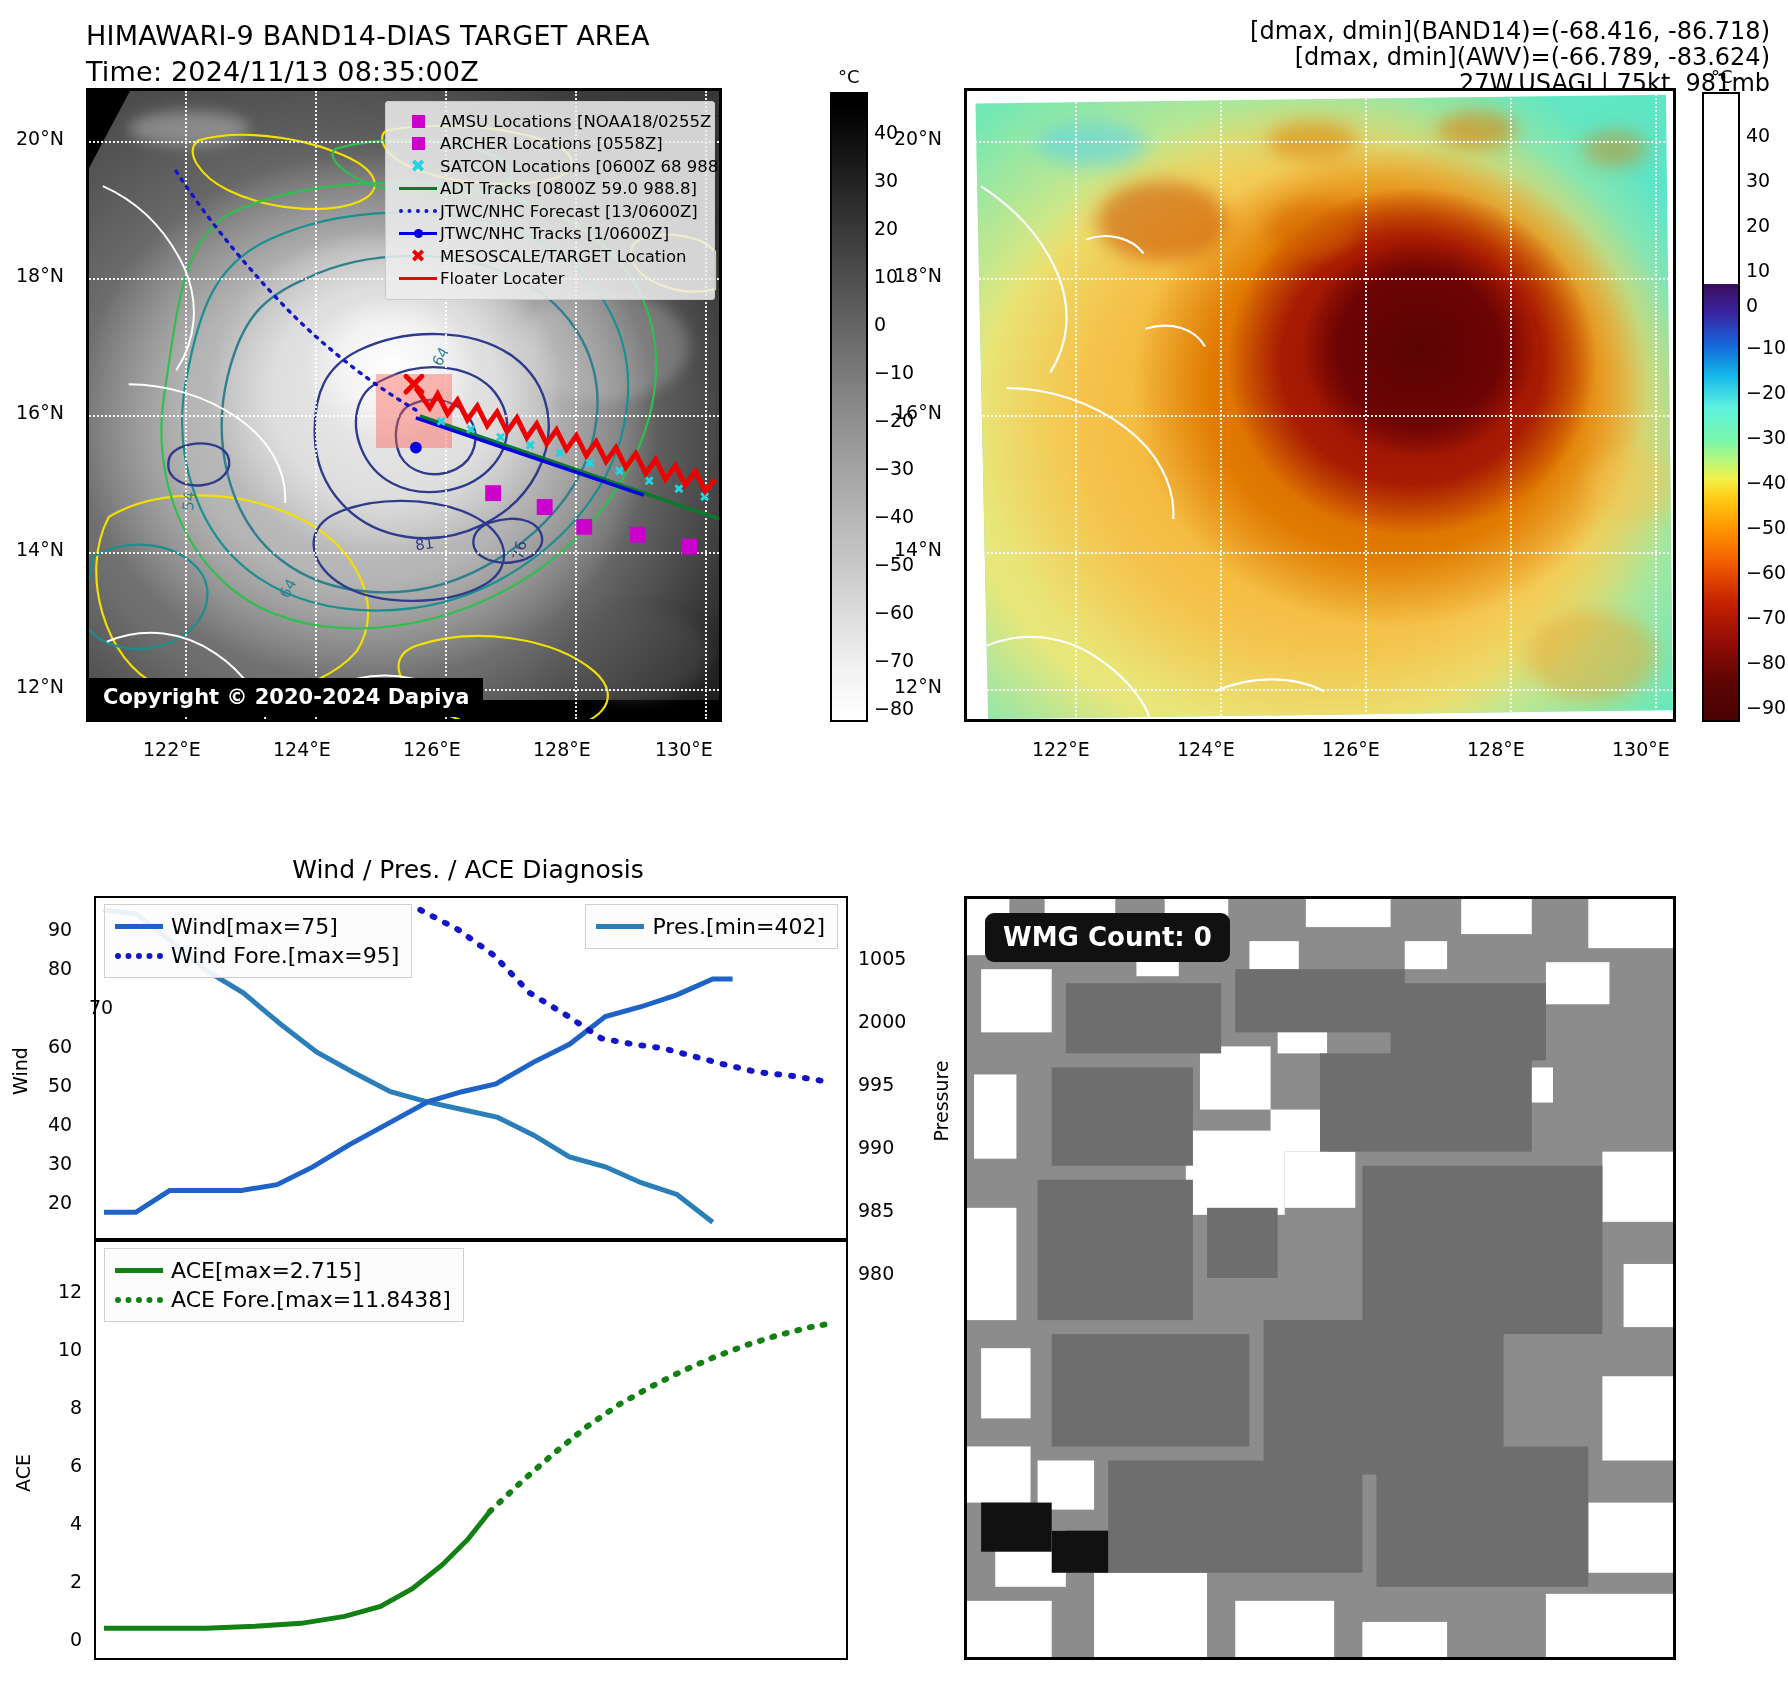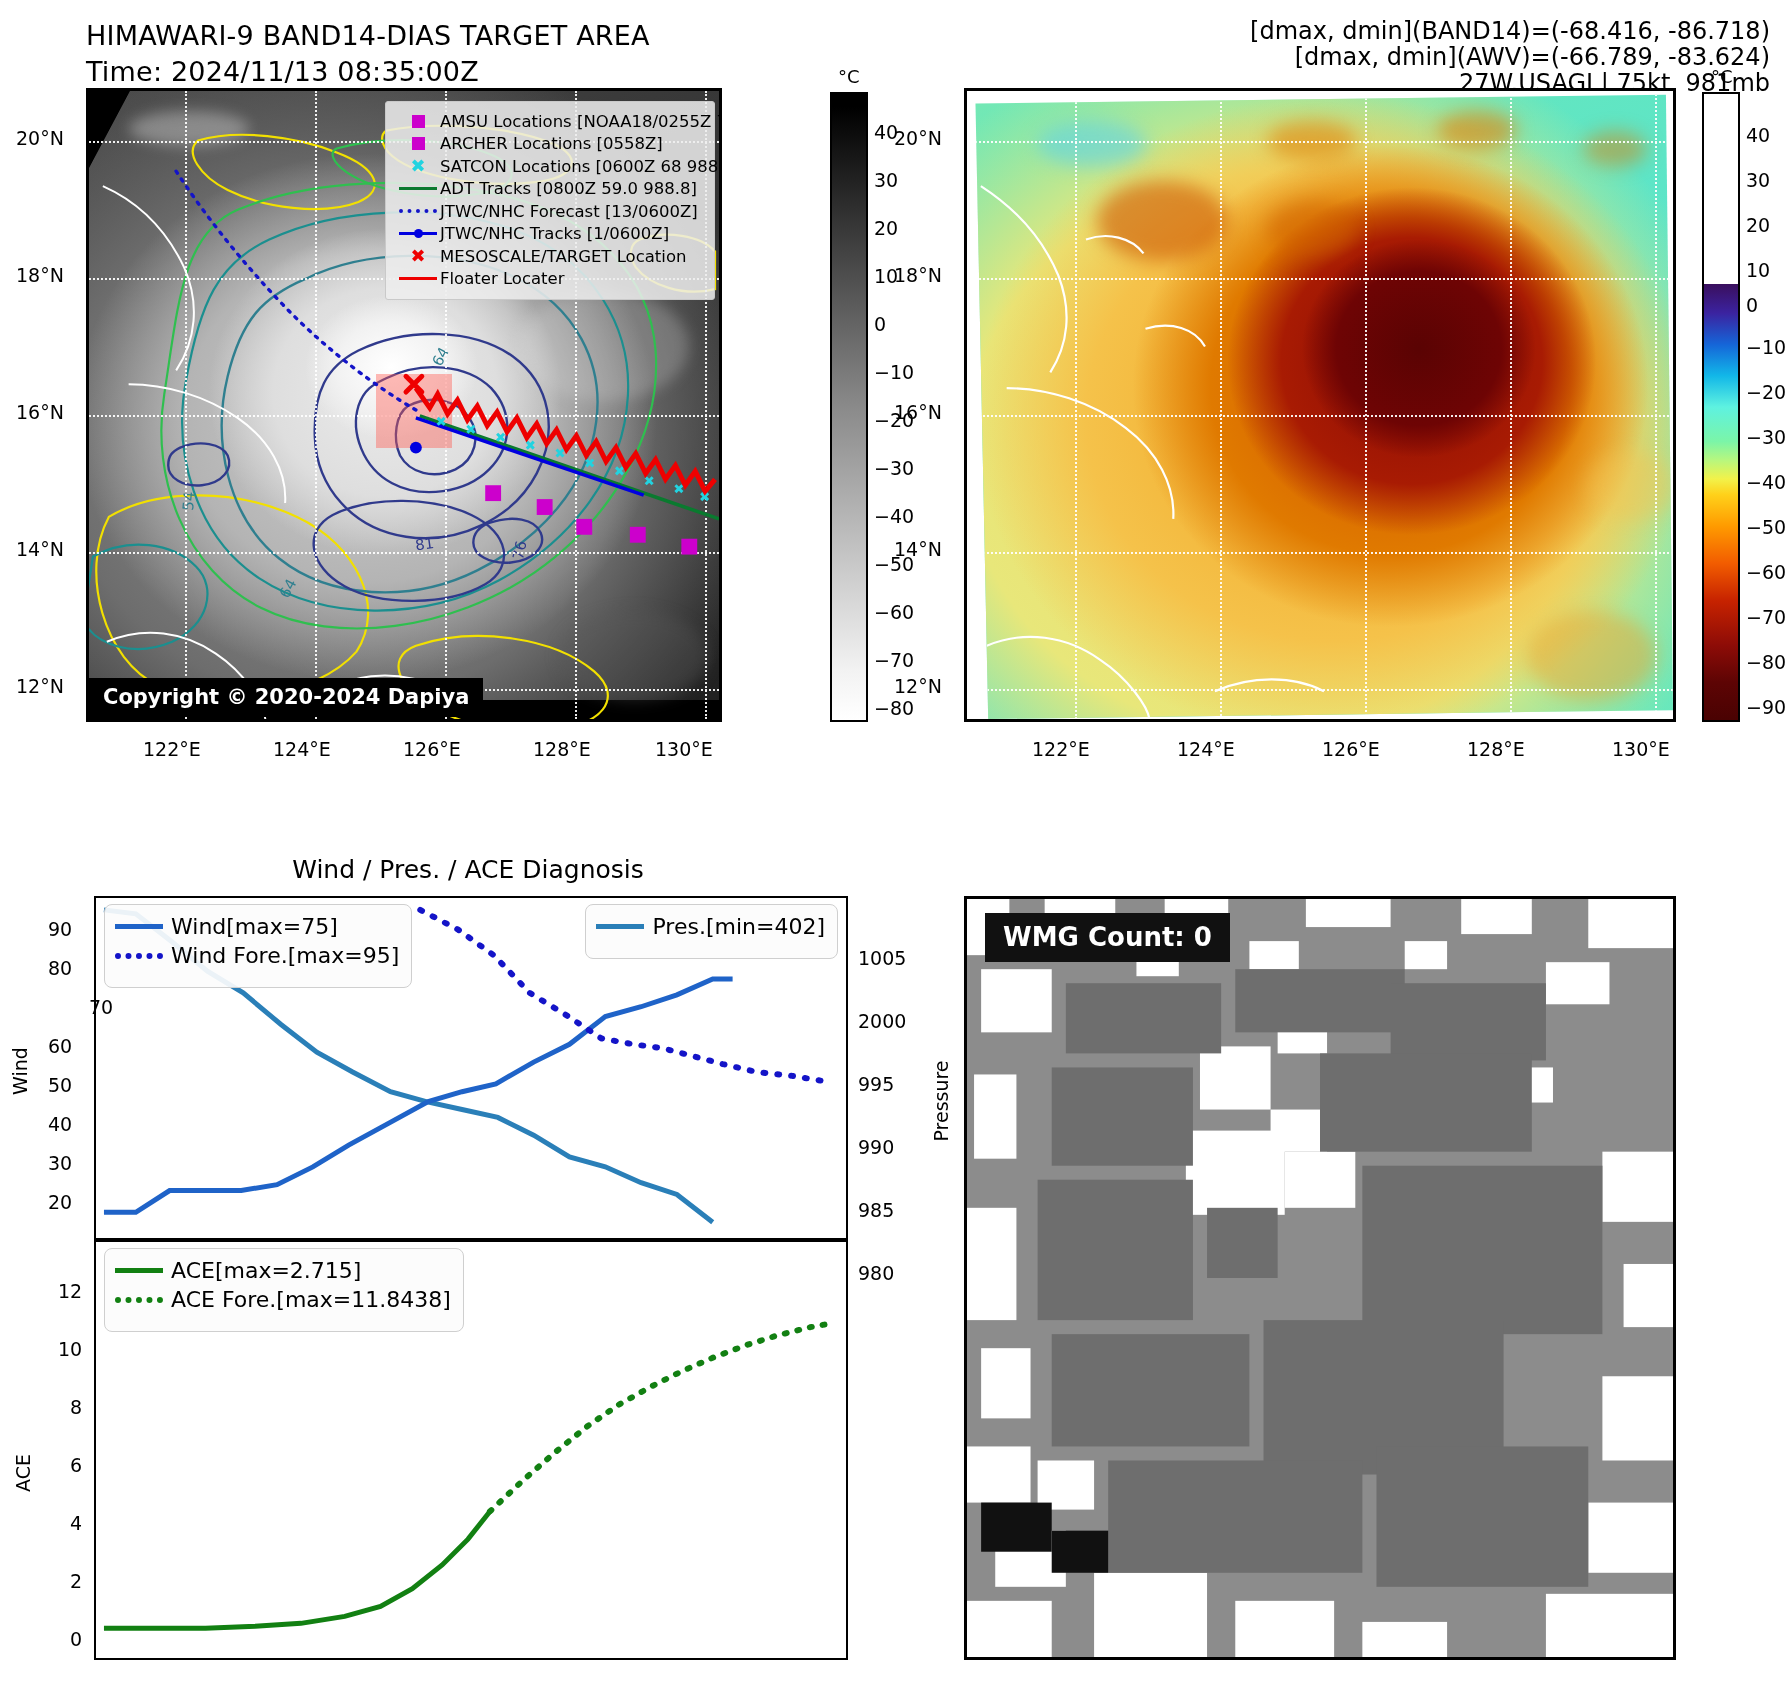--- a/index.html
+++ b/index.html
@@ -98,35 +98,35 @@
     clip-path: polygon(1.2% 2.0%, 99.0% 0.6%, 100% 98.6%, 3.0% 100%); }
 
   
   #bl-title { position:absolute; left:86px; top:855px; width:764px; text-align:center; font-size:25px; }
   #wind-axes { left:94px; top:896px; width:754px; height:344px; background:#fff; border:2.5px solid #000; }
   #ace-axes  { left:94px; top:1240px; width:754px; height:420px; background:#fff; border:2.5px solid #000; }
   .plotsvg { position:absolute; inset:0; width:100%; height:100%; }
   .tklbl { position:absolute; font-size:19px; transform:translateY(-50%); }
   .axname { position:absolute; font-size:19px; transform-origin:50% 50%; white-space:nowrap; }
   .chartlegend {
-    position:absolute; background:rgba(252,252,252,.92); border:1px solid #cfcfcf; border-radius:8px;
-    padding:7px 12px 17px 10px;
+    position:absolute; background:rgba(252,252,252,.92); border:1px solid #cfcfcf; border-radius:0;
+    padding:7px 12px 7px 10px;
   }
   .chartlegend .row { display:flex; align-items:center; height:29px; font-size:22px; white-space:nowrap; }
   .chartlegend .gl { width:56px; flex:none; display:flex; align-items:center; }
   .sw-solid { width:48px; height:0; border-top:5px solid #1f63c8; }
   .sw-dot   { width:48px; height:0; border-top:6px dotted #1414c8; }
   .sw-solid-t { width:48px; height:0; border-top:5px solid #2a7fb8; }
   .sw-solid-g { width:48px; height:0; border-top:5px solid #128012; }
   .sw-dot-g   { width:48px; height:0; border-top:6px dotted #128012; }
 
   
   #wmg-axes { left:964px; top:896px; width:712px; height:764px; border:3px solid #000; background:#8c8c8c; }
   #wmg-badge {
-    position:absolute; left:18px; top:14px; background:#111; color:#fff; border-radius:0;
+    position:absolute; left:18px; top:14px; background:#111; color:#fff; border-radius:9px;
     padding:9px 18px 10px 18px; font-size:26px; font-weight:bold; white-space:nowrap;
   }
 </style>
 </head>
 <body>
 
 <div id="header-left">
   <div class="hl">HIMAWARI-9 BAND14-DIAS TARGET AREA</div>
   <div class="hl">Time: 2024/11/13 08:35:00Z</div>
 </div>

